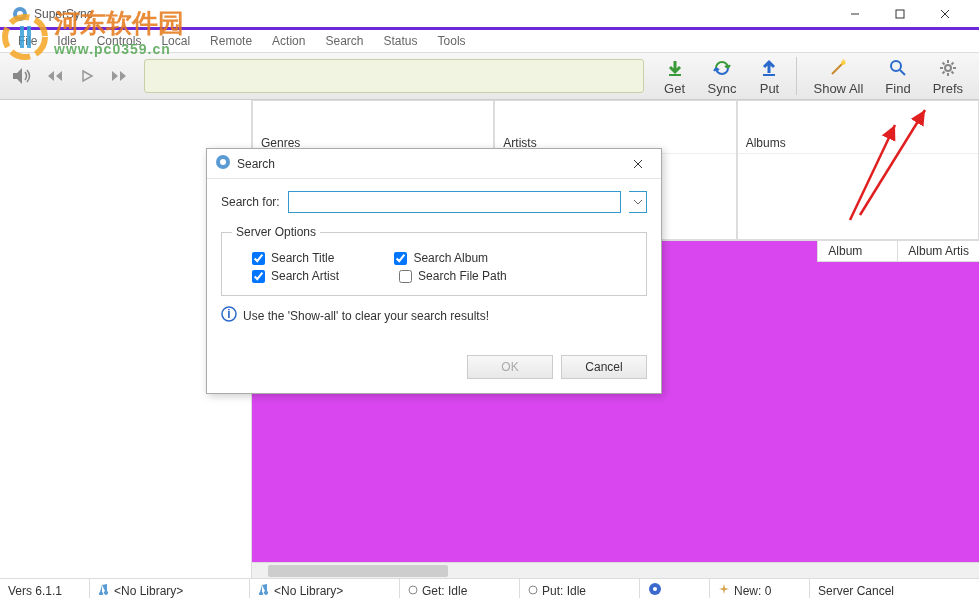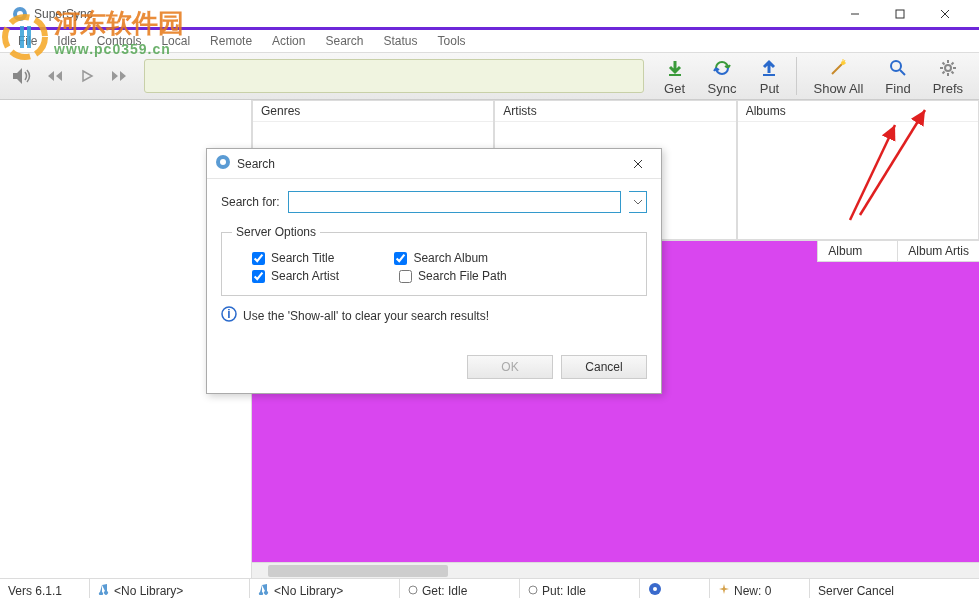--- a/index.html
+++ b/index.html
@@ -21,21 +21,21 @@
     .toolbar-action { display: flex; flex-direction: column; align-items: center; gap: 2px; padding: 0 8px; color: #444; cursor: pointer; }
     .toolbar-action .icon { width: 22px; height: 22px; display: flex; align-items: center; justify-content: center; }
     .toolbar-action .label { font-size: 13px; }
     .toolbar-sep { width: 1px; height: 38px; background: #ccc; margin: 0 2px; }
     
     .content { display: flex; height: calc(598px - 30px - 22px - 48px - 20px); }
     .sidebar { width: 252px; background: #fff; border-right: 1px solid #dcdcdc; }
     .main-panels { flex: 1; display: flex; flex-direction: column; }
     .panel-row { display: flex; height: 140px; }
     .panel { flex: 1; border: 1px solid #dcdcdc; background: #fff; }
-    .panel-header { padding: 3px 8px; color: #333; border-bottom: 1px solid #eee; }
+    .panel-header { padding: 3px 8px; color: #333; border-bottom: 1px solid #eee; margin-top: 32px; }
     .table-area { flex: 1; border-top: 1px solid #dcdcdc; position: relative; background: #d946ef; }
     .table-headers { position: absolute; top: 0; right: 0; display: flex; background: #fff; border-bottom: 1px solid #dcdcdc; }
     .table-col-header { padding: 3px 10px; border-left: 1px solid #dcdcdc; color: #333; min-width: 80px; }
     .hscroll { position: absolute; bottom: 0; left: 0; right: 0; height: 16px; background: #f0f0f0; border-top: 1px solid #dcdcdc; display: flex; align-items: center; }
     .hscroll-thumb { width: 180px; height: 12px; background: #cdcdcd; border-radius: 2px; margin-left: 16px; }
     
     .statusbar { height: 24px; background: #fff; border-top: 1px solid #dcdcdc; display: flex; align-items: center; }
     .status-cell { padding: 0 8px; border-right: 1px solid #dcdcdc; height: 100%; display: flex; align-items: center; gap: 4px; color: #333; }
     
     .dialog { position: absolute; top: 148px; left: 206px; width: 456px; background: #fff; border: 1px solid #aaa; box-shadow: 2px 2px 8px rgba(0,0,0,0.2); }

